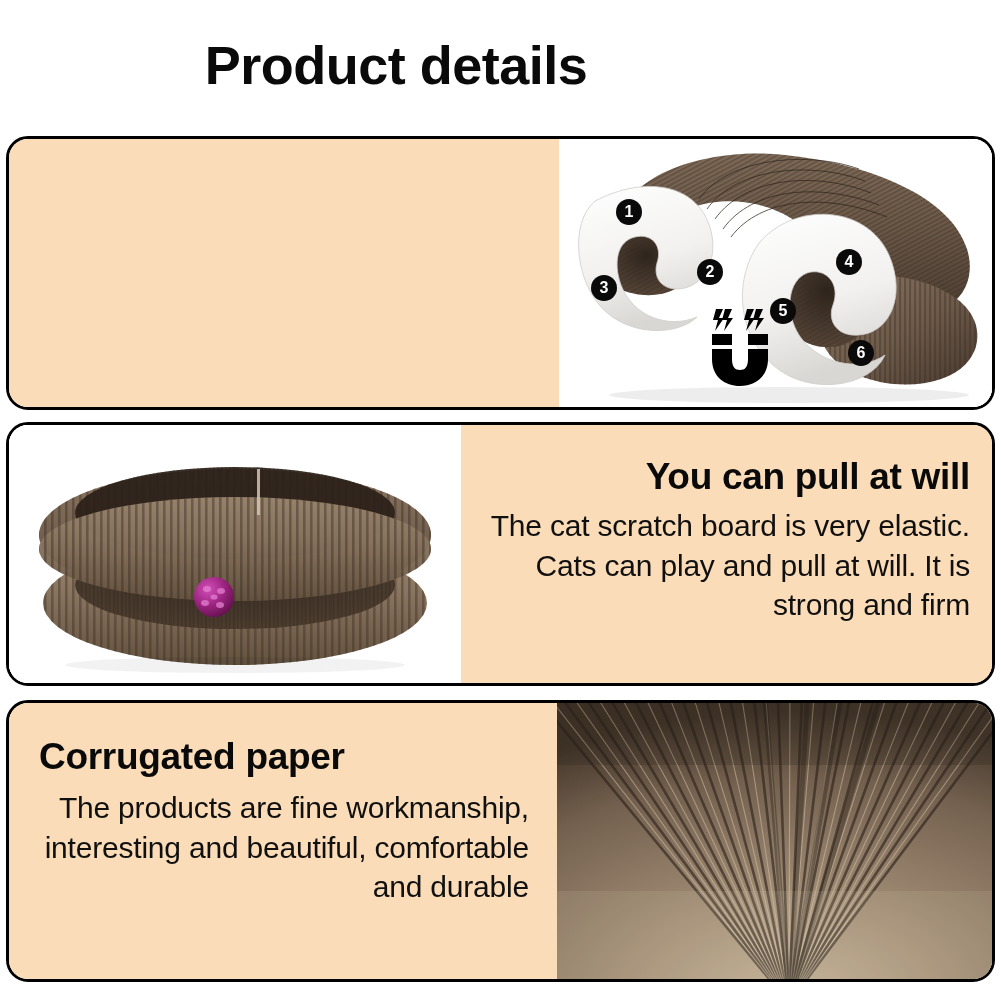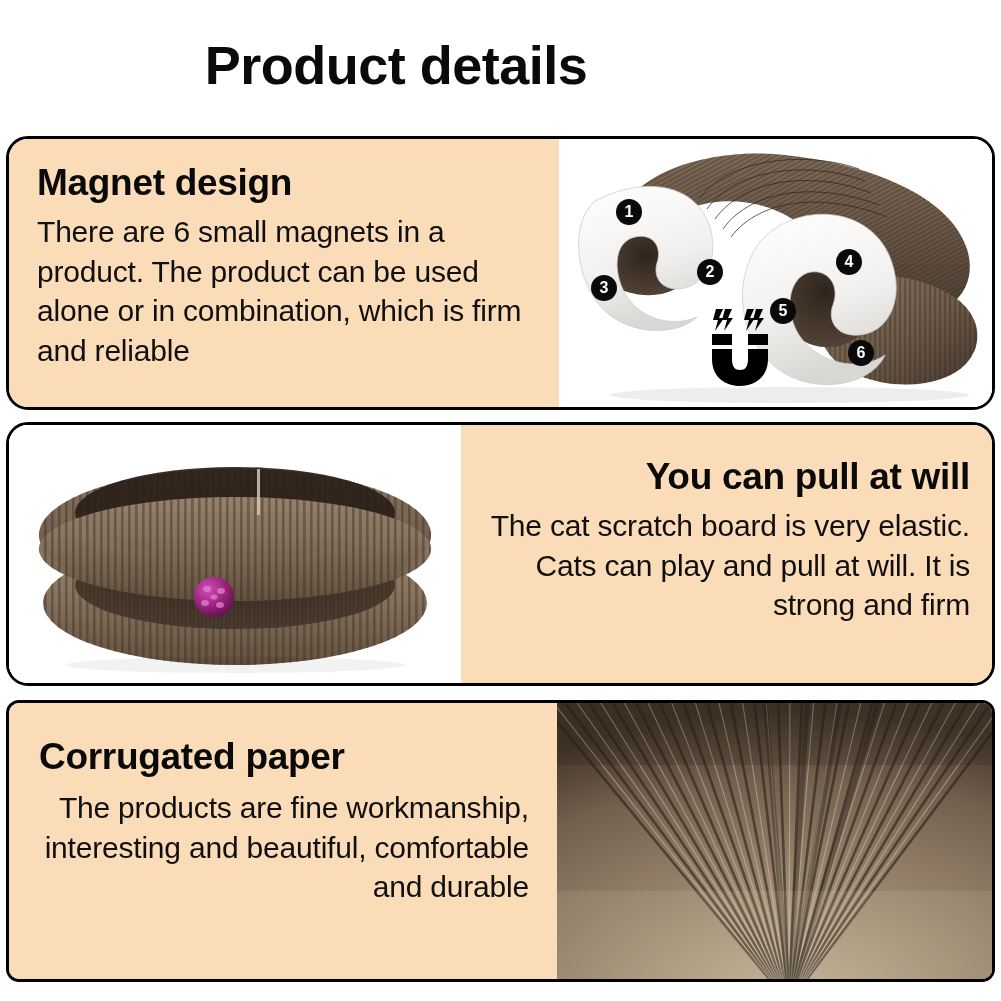--- a/index.html
+++ b/index.html
@@ -41,21 +41,21 @@
   .panel {
     position: absolute;
     border: 3px solid #000000;
     border-radius: 22px;
     background: #ffffff;
     overflow: hidden;
     box-sizing: border-box;
   }
   #panel-1 { left: 6px;  top: 136px; width: 989px; height: 274px; }
   #panel-2 { left: 6px;  top: 422px; width: 989px; height: 264px; }
-  #panel-3 { left: 6px;  top: 700px; width: 989px; height: 282px; border-radius: 13px; }
+  #panel-3 { left: 6px;  top: 700px; width: 989px; height: 282px; }
 
   .peach-half {
     position: absolute;
     top: 0;
     bottom: 0;
     background: #fbdcb8;
   }
   .photo-half {
     position: absolute;
     top: 0;
@@ -230,24 +230,20 @@
             <rect x="7" y="27" width="20" height="11" fill="#000000"></rect>
             <rect x="43" y="27" width="20" height="11" fill="#000000"></rect>
 
             <path d="M7 42 L7 52 C7 70, 20 79, 35 79 C 50 79, 63 70, 63 52 L63 42
                      L43 42 L43 52 C43 60, 40 63, 35 63 C 30 63, 27 60, 27 52 L27 42 Z" fill="#000000"></path>
           </svg>
         </div>
       </div>
     </div>
 
-    <div class="text-wrap">
-      <div class="panel-title">Magnet design</div>
-      <div class="panel-body">There are 6 small magnets in a product. The product can be used alone or in combination, which is firm and reliable</div>
-    </div>
   </div>
 
   <div class="panel" id="panel-2">
 
     <div class="photo-half" style="left:0; width:452px;">
       <div class="ph2-wrap">
         <svg width="452" height="258" viewBox="0 0 452 258" preserveAspectRatio="none">
           <defs>
             <linearGradient id="ringTop" x1="0" y1="0" x2="0" y2="1">
               <stop offset="0%" stop-color="#8c7863"></stop>

